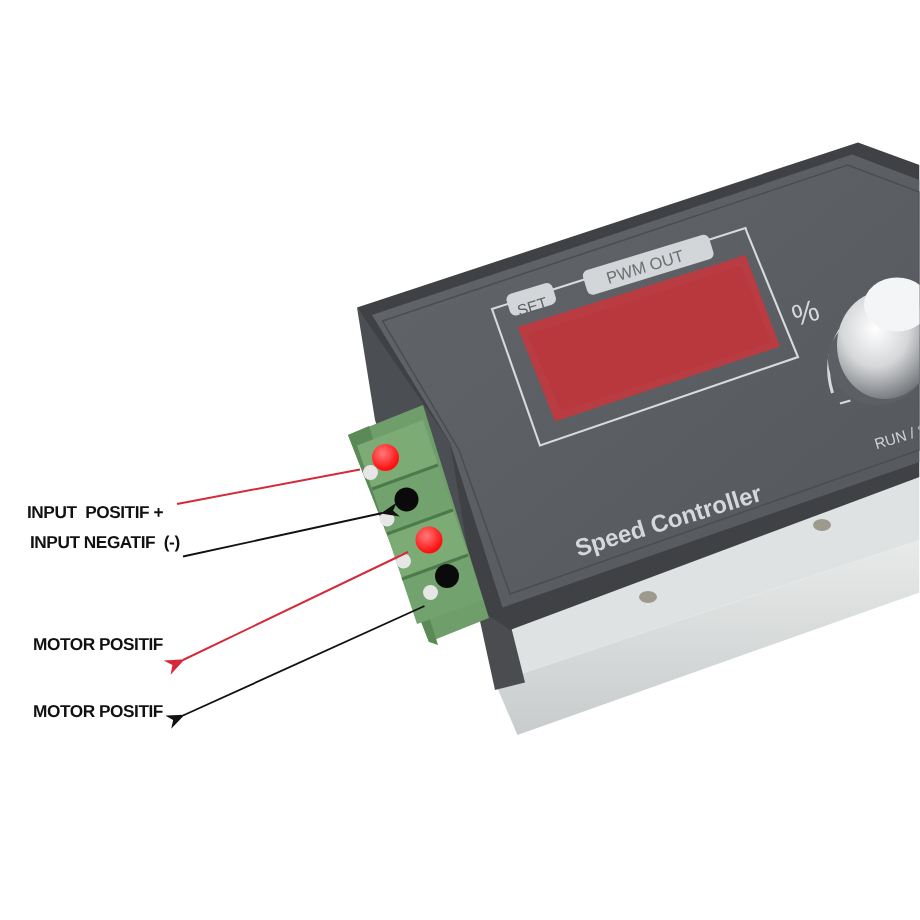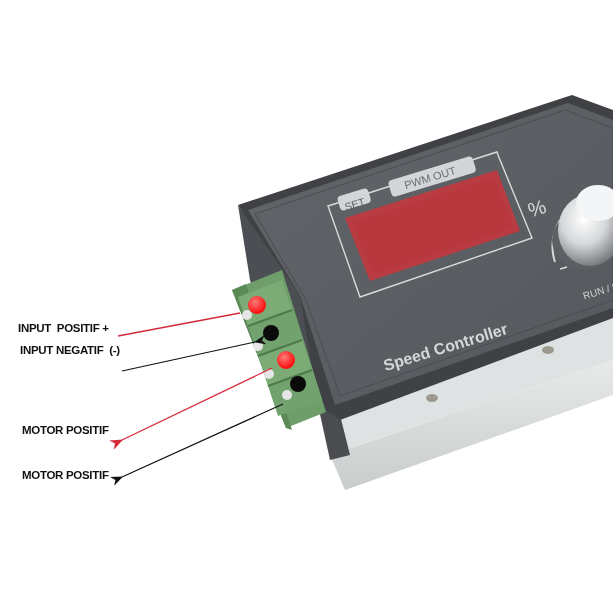--- a/index.html
+++ b/index.html
@@ -110,17 +110,17 @@
     <circle cx="286" cy="360" r="9" fill="url(#redDot)"></circle>
     <circle cx="298" cy="384" r="8" fill="#0a0a0a"></circle>
 
     <line x1="118" y1="336" x2="240" y2="313" stroke="#d42a3a" stroke-width="1.3"></line>
     <line x1="122" y1="371" x2="255" y2="342" stroke="#111" stroke-width="1.2" marker-end="url(#arrowBlack)"></line>
     <line x1="272" y1="368" x2="122" y2="440" stroke="#d42a3a" stroke-width="1.3" marker-end="url(#arrowRed)"></line>
     <line x1="283" y1="404" x2="122" y2="477" stroke="#111" stroke-width="1.2" marker-end="url(#arrowBlack)"></line>
   </svg>
 
   
-  <div class="label" style="left:18px; top:322px;">INPUT  POSITIF +</div>
-  <div class="label" style="left:20px; top:344px;">INPUT NEGATIF  (-)</div>
+  <div class="label" style="left:18px; top:336px;">INPUT  POSITIF +</div>
+  <div class="label" style="left:20px; top:356px;">INPUT NEGATIF  (-)</div>
   <div class="label" style="left:22px; top:424px;">MOTOR POSITIF</div>
   <div class="label" style="left:22px; top:469px;">MOTOR POSITIF</div>
 </div>
 
 </body></html>

